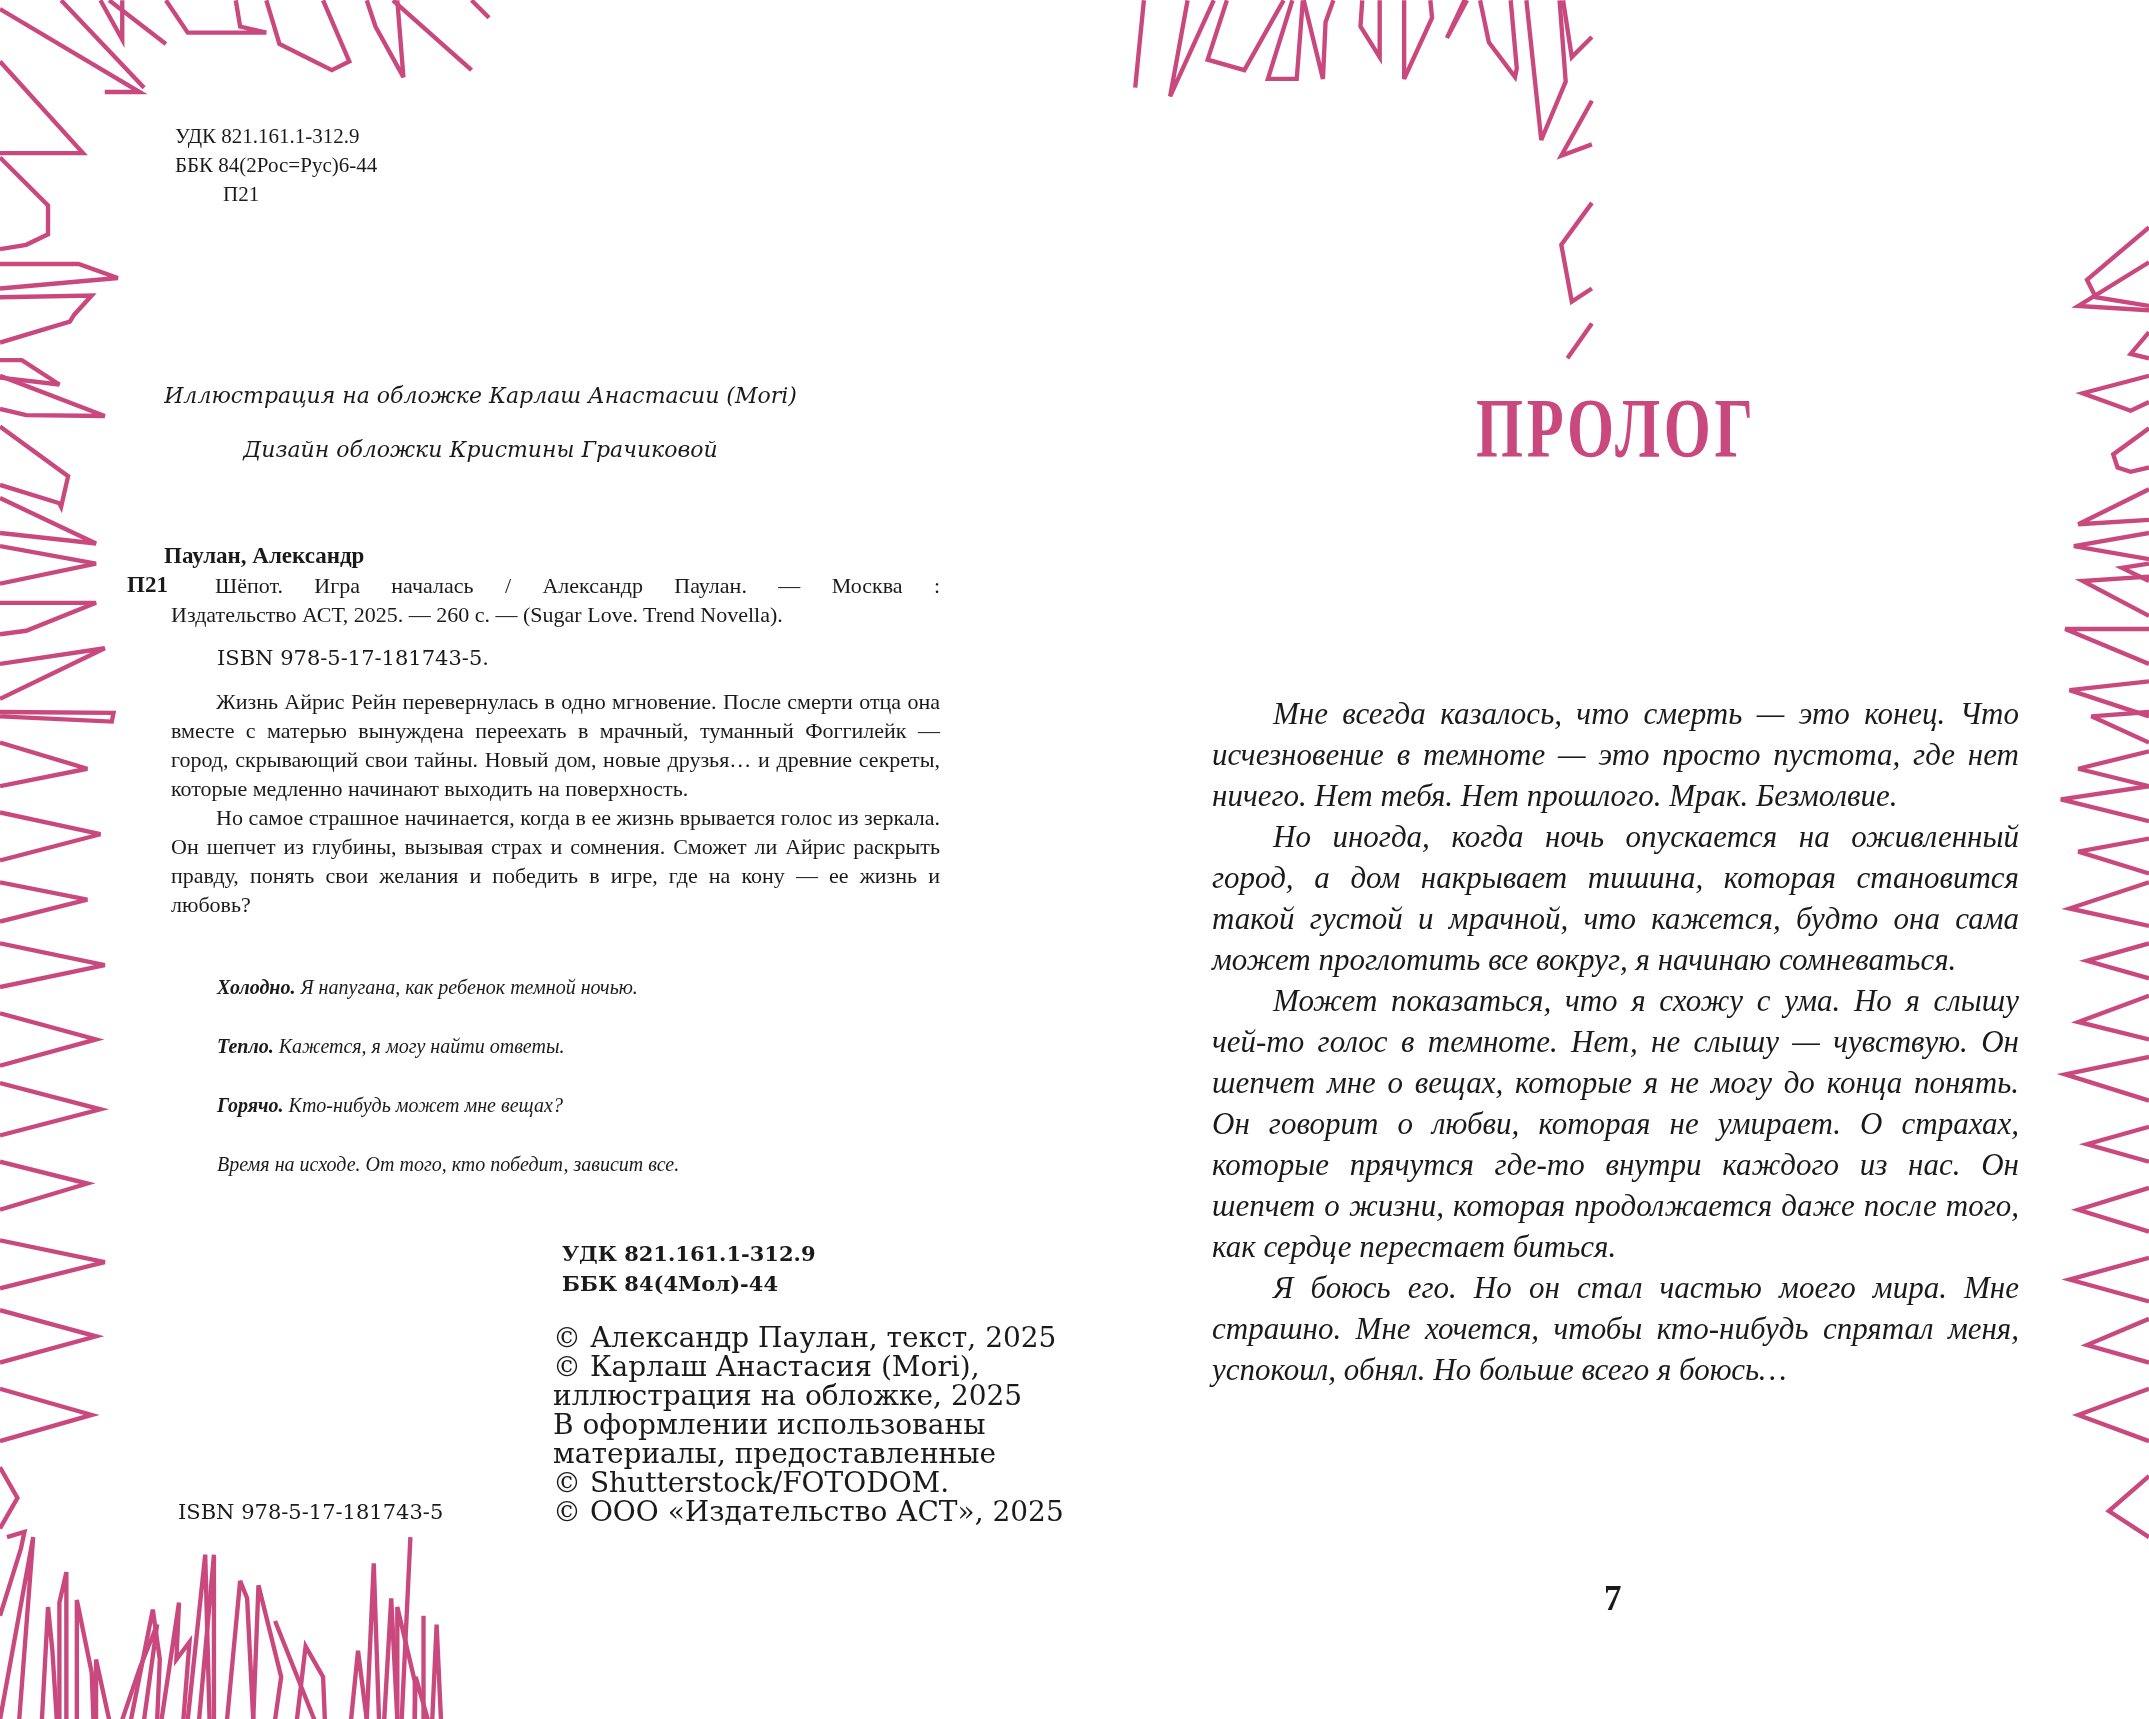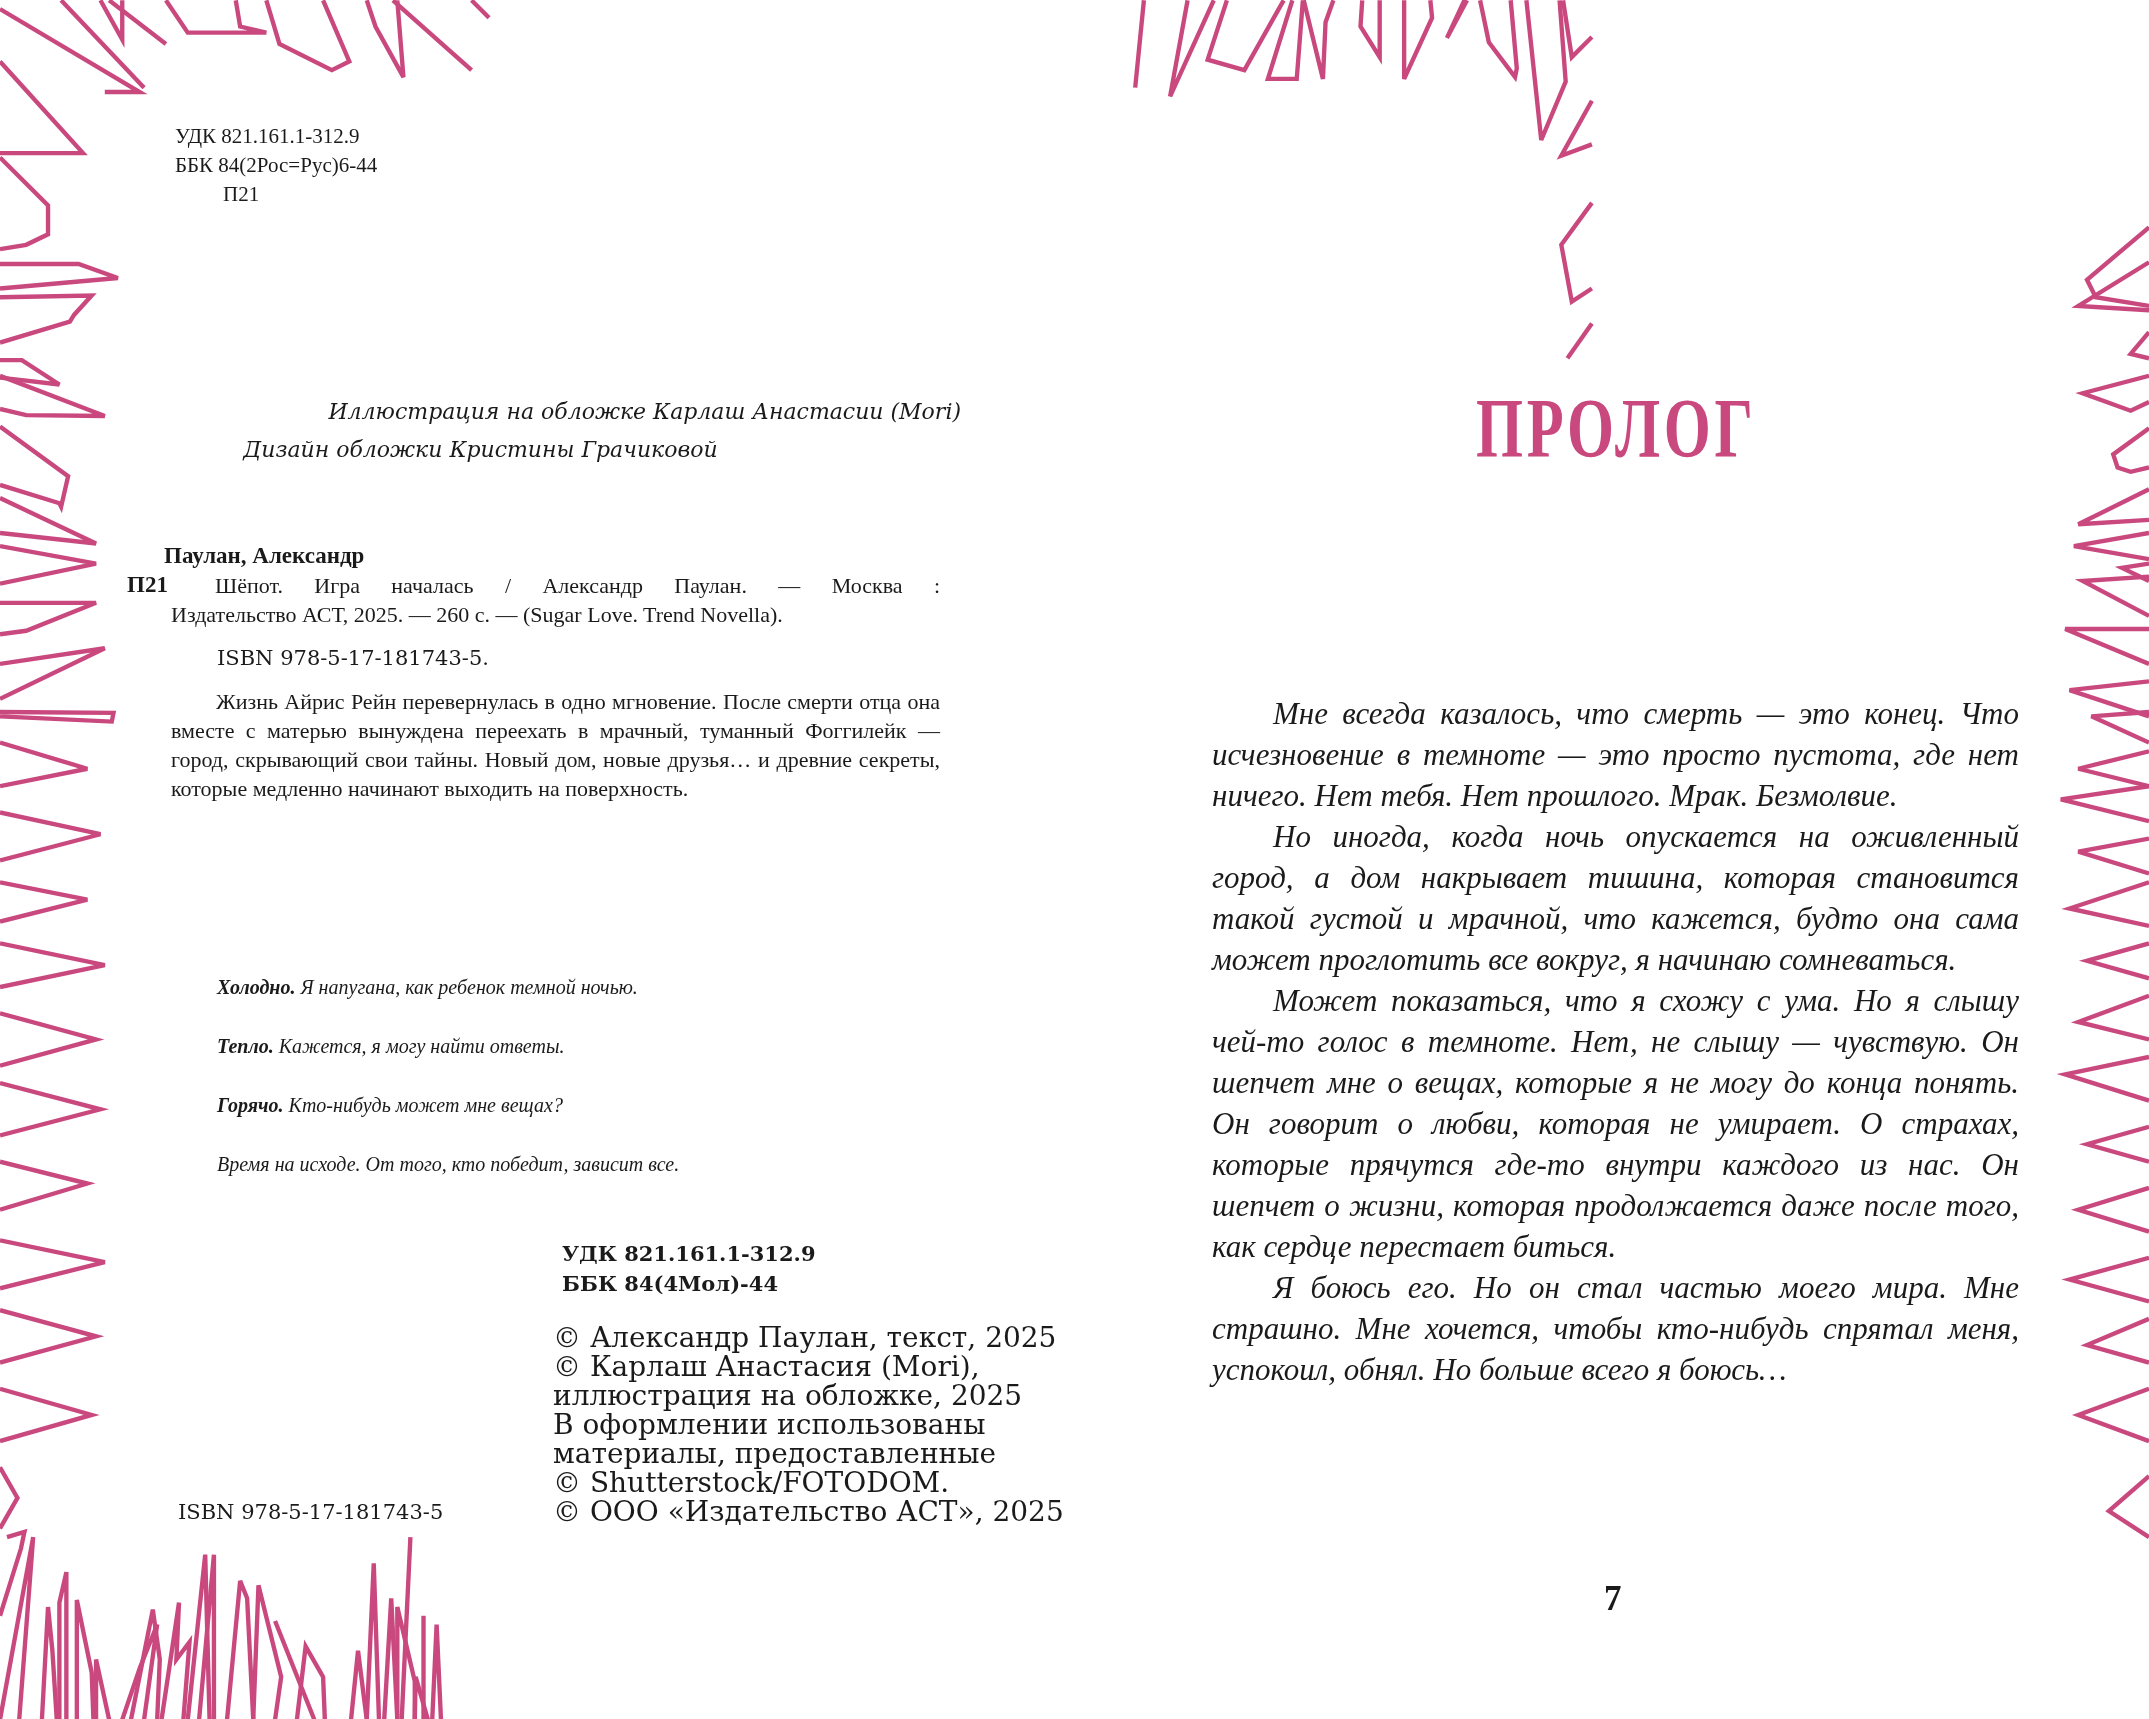--- a/index.html
+++ b/index.html
@@ -135,33 +135,34 @@
     <polyline points="495,1969 500,1860 505,1969"></polyline>
     <polyline points="470,1760 460,1969"></polyline>
   </svg>
 
   <div class="abs udk-top sans">
     <div>УДК 821.161.1-312.9</div>
     <div>ББК 84(2Рос=Рус)6-44</div>
     <div style="padding-left:48px;">П21</div>
   </div>
 
-  <div class="abs credit" style="top:399px;text-align:right;">Иллюстрация на обложке Карлаш Анастасии (Mori)</div>
+  <div class="abs credit" style="top:383px;">Иллюстрация на обложке Карлаш Анастасии (Mori)</div>
   <div class="abs credit" style="top:437px;">Дизайн обложки Кристины Грачиковой</div>
 
   <div class="abs author">Паулан, Александр</div>
   <div class="abs p21">П21</div>
   <div class="abs bib">
     <div class="l1">Шёпот. Игра началась / Александр Паулан. — Москва :</div>
     <div>Издательство АСТ, 2025. — 260 с. — (Sugar Love. Trend Novella).</div>
   </div>
   <div class="abs isbn1">ISBN 978-5-17-181743-5.</div>
 
   <div class="abs annot">
     <p>Жизнь Айрис Рейн перевернулась в одно мгновение. После смерти отца она вместе с матерью вынуждена переехать в мрачный, туманный Фоггилейк — город, скрывающий свои тайны. Новый дом, новые друзья… и древние секреты, которые медленно начинают выходить на поверхность.</p>
+    <p>Но самое страшное начинается, когда в ее жизнь врывается голос из зеркала. Он шепчет из глубины, вызывая страх и сомнения. Сможет ли Айрис раскрыть правду, понять свои желания и победить в игре, где на кону — ее жизнь и любовь?</p>
   </div>
 
   <div class="abs teaser" style="top:976px;"><b>Холодно.</b><span> Я напугана, как ребенок темной ночью.</span></div>
   <div class="abs teaser" style="top:1035px;"><b>Тепло.</b><span> Кажется, я могу найти ответы.</span></div>
   <div class="abs teaser" style="top:1094px;"><b>Горячо.</b><span> Кто-нибудь может мне вещах?</span></div>
   <div class="abs teaser" style="top:1153px;"><b></b><span>Время на исходе. От того, кто победит, зависит все.</span></div>
 
   <div class="abs udk-bottom">
     <div>УДК 821.161.1-312.9</div>
     <div>ББК 84(4Мол)-44</div>

